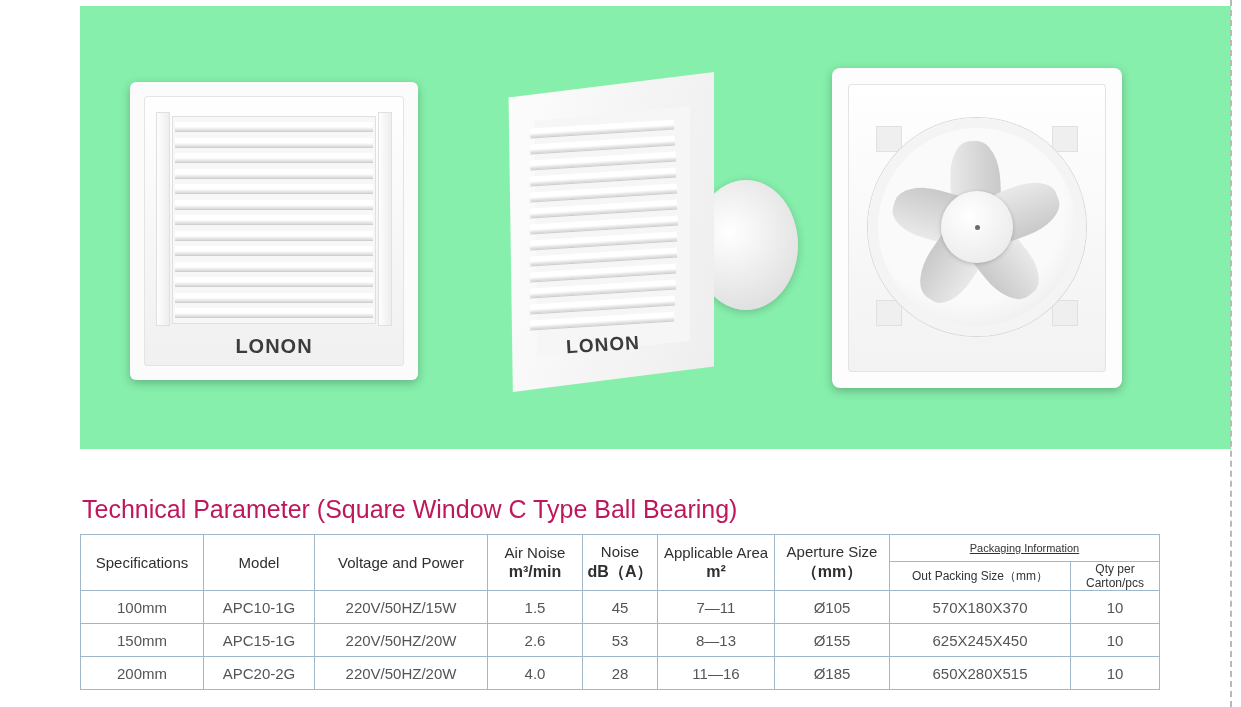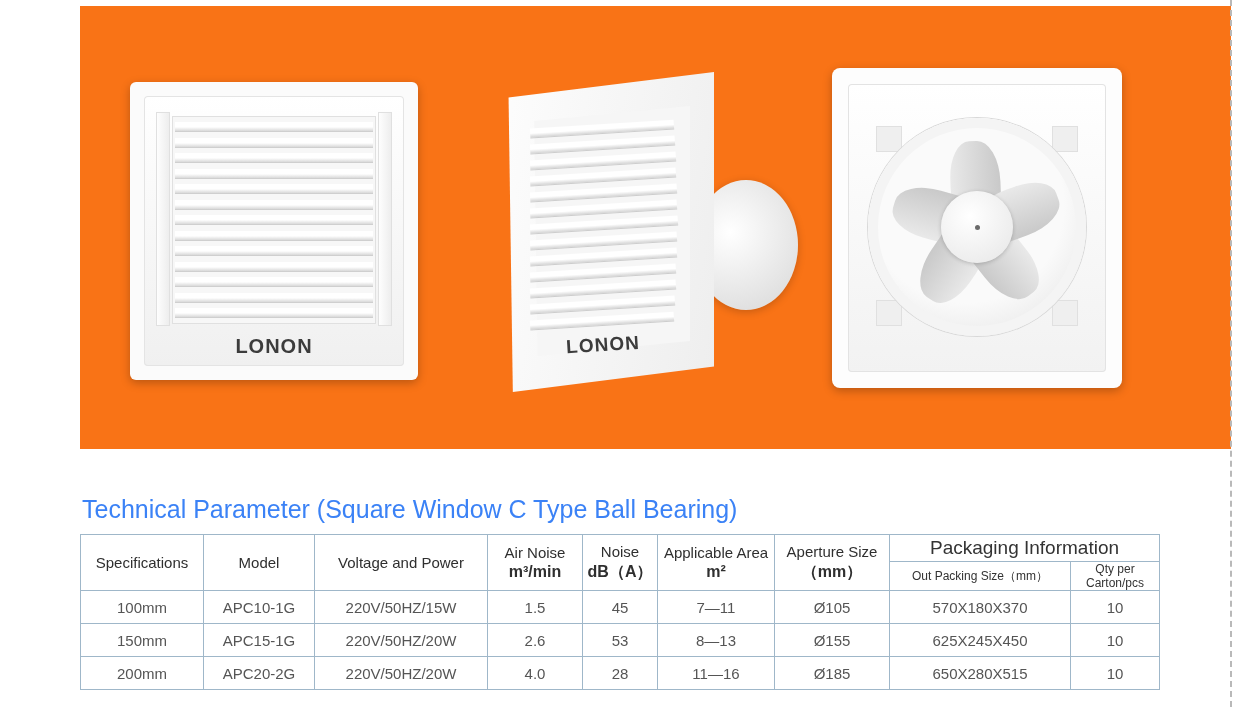--- a/index.html
+++ b/index.html
@@ -15,21 +15,21 @@
     overflow: hidden;
   }
 
   
   .photo-banner {
     position: absolute;
     left: 80px;
     top: 6px;
     width: 1151px;
     height: 443px;
-    background: #f97316;
+    background: #86efac;
   }
 
   .fan {
     position: absolute;
   }
 
   
   #fan-front {
     left: 50px;
     top: 76px;
@@ -189,21 +189,21 @@
     background: #efefef;
     box-shadow: inset 0 0 0 1px #e0e0e0;
   }
 
   
   .section-title {
     position: absolute;
     left: 82px;
     top: 495px;
     font-size: 25px;
-    color: #3b82f6;
+    color: #be185d;
     font-family: "Liberation Sans", sans-serif;
     white-space: nowrap;
   }
 
   
   .spec-table {
     position: absolute;
     left: 80px;
     top: 534px;
     width: 1080px;
@@ -224,21 +224,22 @@
     color: #2f2f2f;
   }
   .hdr-cell .sub {
     display: block;
     font-size: 16px;
     font-weight: bold;
     margin-top: 2px;
   }
   .pack-head {
     height: 26px;
-    font-size: 19px;
+    font-size: 11px;
+    text-decoration: underline;
   }
   .pack-sub {
     height: 26px;
     font-size: 12px;
   }
   .data-cell {
     height: 32px;
     font-size: 15px;
     color: #555555;
   }

